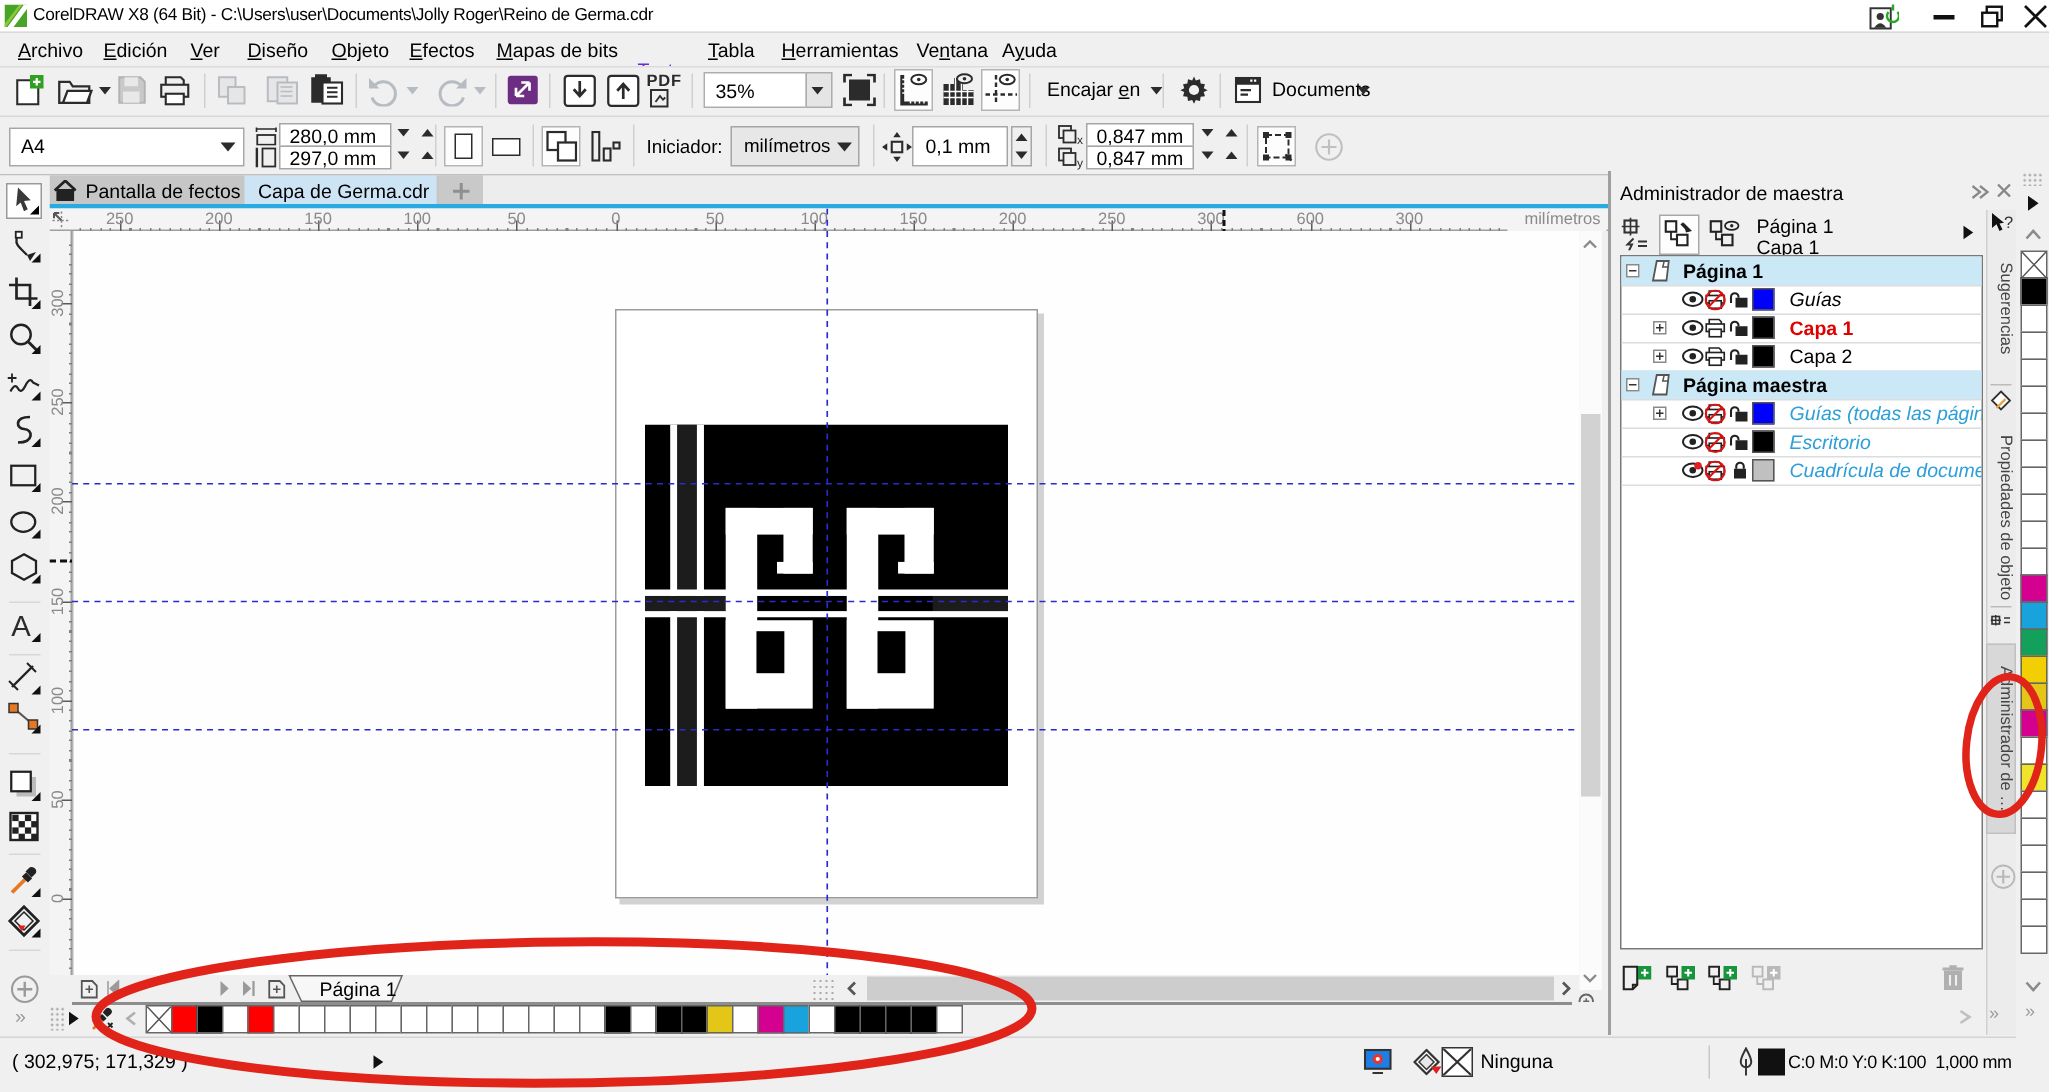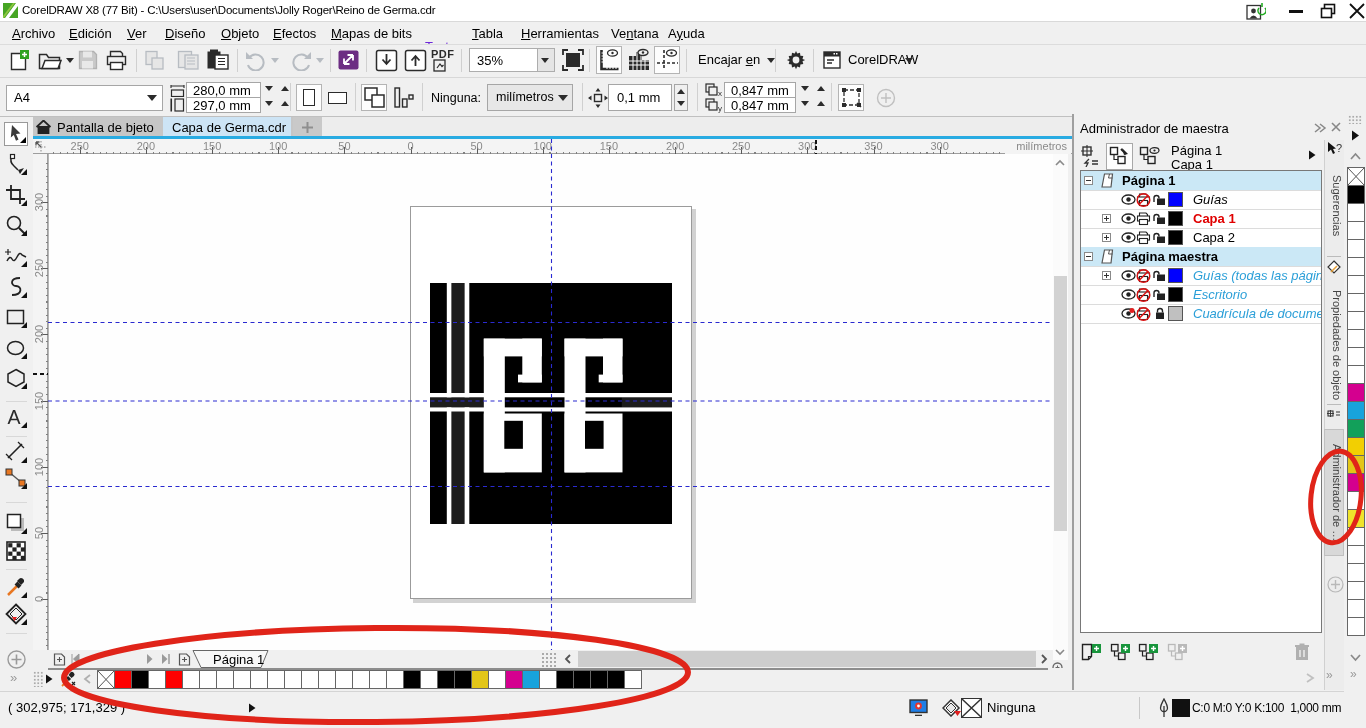--- a/index.html
+++ b/index.html
@@ -5,21 +5,21 @@
 .abs{position:absolute;}
 .ico{position:absolute;}
 svg{display:block;}
 </style></head><body>
 <div class="abs" style="left:0;top:0;width:1366px;height:21px;background:#ffffff;"></div>
 <svg class="abs" style="left:3px;top:3px" width="16" height="16" viewBox="0 0 16 16">
 <rect x="0" y="0" width="15" height="15" fill="#46a524"></rect>
 <path d="M2 15 L13 0 L15 0 L15 3 L6 15 Z" fill="#fff"></path>
 <path d="M0 13 L10 0 L12 0 L1 15 L0 15 Z" fill="#8dc63f"></path>
 </svg>
-<div class="abs" style="left:22px;top:4px;font-size:11.5px;letter-spacing:-0.2px;color:#000;white-space:nowrap;">CorelDRAW X8 (77 Bit) - C:\Users\user\Documents\Jolly Roger\Reino de Germa.cdr</div>
+<div class="abs" style="left:22px;top:4px;font-size:11.5px;letter-spacing:-0.2px;color:#000;white-space:nowrap;">CorelDRAW X8 (64 Bit) - C:\Users\user\Documents\Jolly Roger\Reino de Germa.cdr</div>
 <svg class="abs" style="left:1246px;top:2px" width="20" height="18" viewBox="0 0 20 18">
 <rect x="1" y="3.5" width="13.5" height="13.5" fill="none" stroke="#333" stroke-width="1.3"></rect>
 <circle cx="7.5" cy="9" r="2.4" fill="#333"></circle>
 <path d="M3.5 16.5 Q7.5 10.5 11.5 16.5 Z" fill="#333"></path>
 <path d="M13 6 a4 4 0 1 0 6 0" fill="none" stroke="#22aa22" stroke-width="1.6"></path>
 <line x1="16" y1="1" x2="16" y2="5" stroke="#22aa22" stroke-width="1.6"></line>
 </svg>
 <div class="abs" style="left:1289px;top:10px;width:14px;height:3px;background:#111;"></div>
 <svg class="abs" style="left:1320px;top:3px" width="17" height="16" viewBox="0 0 17 16">
 <rect x="4.5" y="1.5" width="10" height="9" fill="none" stroke="#111" stroke-width="1.6"></rect>
@@ -146,21 +146,21 @@
 <circle cx="10" cy="10" r="3.4" fill="#f0f0f0"></circle>
 </svg>
 <div class="abs" style="left:813px;top:49px;width:1px;height:23px;background:#d0d0d0;"></div>
 <svg class="ico" style="left:823px;top:51px" width="18" height="18" viewBox="0 0 18 18">
 <rect x="1" y="1" width="16" height="16" fill="#fff" stroke="#2b2b2b" stroke-width="1.4"></rect>
 <rect x="1" y="1" width="16" height="4.5" fill="#2b2b2b"></rect>
 <rect x="13" y="2" width="1.5" height="1.5" fill="#fff"></rect>
     <rect x="10.5" y="2" width="1.5" height="1.5" fill="#fff"></rect>
 <path d="M4 9 h7 M4 12 h5" stroke="#2b2b2b" stroke-width="1.5"></path>
 </svg>
-<div class="abs" style="left:848px;top:52px;font-size:13px;color:#000;">CorelDRAW</div>
+<div class="abs" style="left:848px;top:52px;font-size:13px;color:#000;">Documents</div>
 <div class="abs" style="left:905px;top:58px;width:0;height:0;border-left:4.5px solid transparent;border-right:4.5px solid transparent;border-top:5px solid #2b2b2b;"></div>
 <div class="abs" style="left:0;top:77px;width:1366px;height:40px;background:#f0f0f0;border-top:1px solid #d8d8d8;border-bottom:1px solid #c0c0c0;"></div>
 <div class="abs" style="left:6px;top:85px;width:157px;height:26px;background:#fff;border:1px solid #a6a6a6;font-size:13px;padding:4px 0 0 7px;">A4</div>
 <div class="abs" style="left:147px;top:95px;width:0;height:0;border-left:5px solid transparent;border-right:5px solid transparent;border-top:6px solid #2b2b2b;"></div>
 <svg class="ico" style="left:170px;top:84px" width="15" height="13" viewBox="0 0 15 13">
 <path d="M1 2 h13 M1 1 v3 M14 1 v3" stroke="#2b2b2b" stroke-width="1.1"></path>
 <rect x="1.5" y="6" width="12" height="6.5" fill="none" stroke="#2b2b2b" stroke-width="1.2"></rect>
 </svg>
 <svg class="ico" style="left:170px;top:98px" width="15" height="14" viewBox="0 0 15 14">
 <path d="M2 1 h-1 v12 h1 M1.5 1 v12" stroke="#2b2b2b" stroke-width="1.1"></path>
@@ -181,21 +181,21 @@
 <svg class="ico" style="left:364px;top:87px" width="21" height="21" viewBox="0 0 21 21">
 <rect x="1" y="1" width="12" height="12" fill="#fff" stroke="#2b2b2b" stroke-width="1.5"></rect>
 <rect x="8" y="8" width="12" height="12" fill="#fff" stroke="#2b2b2b" stroke-width="1.5"></rect>
 </svg>
 <svg class="ico" style="left:394px;top:87px" width="20" height="21" viewBox="0 0 20 21">
 <rect x="1" y="1" width="4.5" height="19" fill="none" stroke="#2b2b2b" stroke-width="1.4"></rect>
 <rect x="8.5" y="12" width="4.5" height="8" fill="none" stroke="#2b2b2b" stroke-width="1.4"></rect>
 <rect x="15" y="8" width="4" height="4" fill="none" stroke="#2b2b2b" stroke-width="1.4"></rect>
 </svg>
 <div class="abs" style="left:422px;top:83px;width:1px;height:28px;background:#d0d0d0;"></div>
-<div class="abs" style="left:431px;top:91px;font-size:12.5px;color:#000;">Ninguna:</div>
+<div class="abs" style="left:431px;top:91px;font-size:12.5px;color:#000;">Iniciador:</div>
 <div class="abs" style="left:487px;top:84px;width:86px;height:27px;background:#e7e7e7;border:1px solid #a6a6a6;font-size:12.5px;padding:5px 0 0 8px;">milímetros</div>
 <div class="abs" style="left:558px;top:95px;width:0;height:0;border-left:5px solid transparent;border-right:5px solid transparent;border-top:6px solid #2b2b2b;"></div>
 <div class="abs" style="left:582px;top:83px;width:1px;height:28px;background:#d0d0d0;"></div>
 <svg class="ico" style="left:588px;top:88px" width="20" height="20" viewBox="0 0 20 20">
 <rect x="6.5" y="6.5" width="7" height="7" fill="none" stroke="#2b2b2b" stroke-width="1.4"></rect>
 <path d="M10 0 l2.5 3.5 h-5 z M10 20 l2.5 -3.5 h-5 z M0 10 l3.5 -2.5 v5 z M20 10 l-3.5 -2.5 v5 z" fill="#2b2b2b"></path>
 </svg>
 <div class="abs" style="left:608px;top:84px;width:64px;height:27px;background:#fff;border:1px solid #a6a6a6;font-size:13px;padding:5px 0 0 8px;">0,1 mm</div>
 <div class="abs" style="left:674px;top:84px;width:14px;height:27px;background:#f0f0f0;border:1px solid #a6a6a6;"></div>
 <div class="abs" style="left:677px;top:89px;width:0;height:0;border-left:4px solid transparent;border-right:4px solid transparent;border-bottom:5px solid #2b2b2b;"></div>
@@ -230,21 +230,21 @@
 <svg class="ico" style="left:876px;top:88px" width="20" height="20" viewBox="0 0 20 20">
 <circle cx="10" cy="10" r="8.5" fill="none" stroke="#c0c0c0" stroke-width="1.4"></circle>
 <path d="M10 5 v10 M5 10 h10" stroke="#c0c0c0" stroke-width="1.4"></path>
 </svg>
 <div class="abs" style="left:33px;top:117px;width:1039px;height:20px;background:#c6c6c6;"></div>
 <div class="abs" style="left:322px;top:117px;width:750px;height:20px;background:#ededed;"></div>
 <svg class="ico" style="left:36px;top:120px" width="15" height="14" viewBox="0 0 15 14">
 <path d="M0.5 7 L7.5 0.5 L14.5 7 M2.5 6 v7.5 h10 v-7.5" fill="none" stroke="#222" stroke-width="1.8"></path>
 <rect x="2.5" y="6" width="10" height="7.5" fill="#222"></rect>
 </svg>
-<div class="abs" style="left:57px;top:120px;font-size:13px;color:#000;">Pantalla de bjeto</div>
+<div class="abs" style="left:57px;top:120px;font-size:13px;color:#000;">Pantalla de fectos</div>
 <div class="abs" style="left:163px;top:117px;width:128px;height:20px;background:#cde4f5;"></div>
 <div class="abs" style="left:172px;top:120px;font-size:13px;color:#000;">Capa de Germa.cdr</div>
 <div class="abs" style="left:293px;top:117px;width:29px;height:20px;background:#c9c9c9;"></div>
 <div class="abs" style="left:299px;top:119px;width:17px;height:17px;">
     <svg width="17" height="17">
       <path d="M8.5 3 v11 M3 8.5 h11" stroke="#8f8f8f" stroke-width="2"></path>
     </svg>
   </div>
 <div class="abs" style="left:33px;top:136px;width:1039px;height:2.5px;background:#29abe2;"></div>
 <div class="abs" style="left:33px;top:139px;width:1039px;height:15px;background:#f4f4f4;border-bottom:1px solid #9e9e9e;"></div>
@@ -382,21 +382,21 @@
 <div class="abs" style="left:814.0px;top:151.5px;width:1.2px;height:2px;background:#808080;"></div>
 <div class="abs" style="left:820.6px;top:151.5px;width:1.2px;height:2px;background:#808080;"></div>
 <div class="abs" style="left:827.2px;top:151.5px;width:1.2px;height:2px;background:#808080;"></div>
 <div class="abs" style="left:833.8px;top:151.5px;width:1.2px;height:2px;background:#808080;"></div>
 <div class="abs" style="left:840.4px;top:151.5px;width:1.2px;height:2px;background:#808080;"></div>
 <div class="abs" style="left:847.0px;top:151.5px;width:1.2px;height:2px;background:#808080;"></div>
 <div class="abs" style="left:853.6px;top:151.5px;width:1.2px;height:2px;background:#808080;"></div>
 <div class="abs" style="left:860.3px;top:151.5px;width:1.2px;height:2px;background:#808080;"></div>
 <div class="abs" style="left:866.9px;top:151.5px;width:1.2px;height:2px;background:#808080;"></div>
 <div class="abs" style="left:873.5px;top:147px;width:1px;height:7px;background:#5a5a5a;"></div>
-<div class="abs" style="left:858.5px;top:140px;width:30px;text-align:center;font-size:11px;color:#8a8a8a;">350</div>
+<div class="abs" style="left:858.5px;top:140px;width:30px;text-align:center;font-size:11px;color:#8a8a8a;">600</div>
 <div class="abs" style="left:880.1px;top:151.5px;width:1.2px;height:2px;background:#808080;"></div>
 <div class="abs" style="left:886.7px;top:151.5px;width:1.2px;height:2px;background:#808080;"></div>
 <div class="abs" style="left:893.3px;top:151.5px;width:1.2px;height:2px;background:#808080;"></div>
 <div class="abs" style="left:899.9px;top:151.5px;width:1.2px;height:2px;background:#808080;"></div>
 <div class="abs" style="left:906.6px;top:151.5px;width:1.2px;height:2px;background:#808080;"></div>
 <div class="abs" style="left:913.2px;top:151.5px;width:1.2px;height:2px;background:#808080;"></div>
 <div class="abs" style="left:919.8px;top:151.5px;width:1.2px;height:2px;background:#808080;"></div>
 <div class="abs" style="left:926.4px;top:151.5px;width:1.2px;height:2px;background:#808080;"></div>
 <div class="abs" style="left:933.0px;top:151.5px;width:1.2px;height:2px;background:#808080;"></div>
 <div class="abs" style="left:939.6px;top:147px;width:1px;height:7px;background:#5a5a5a;"></div>

